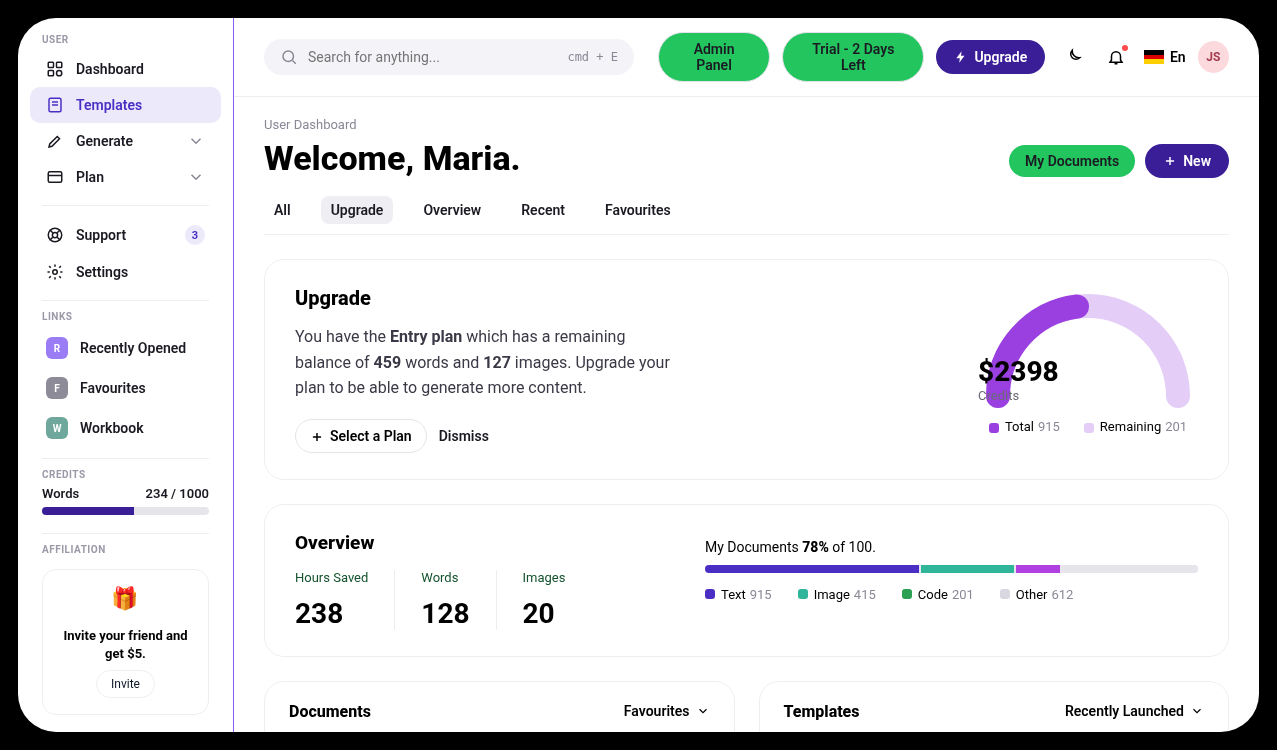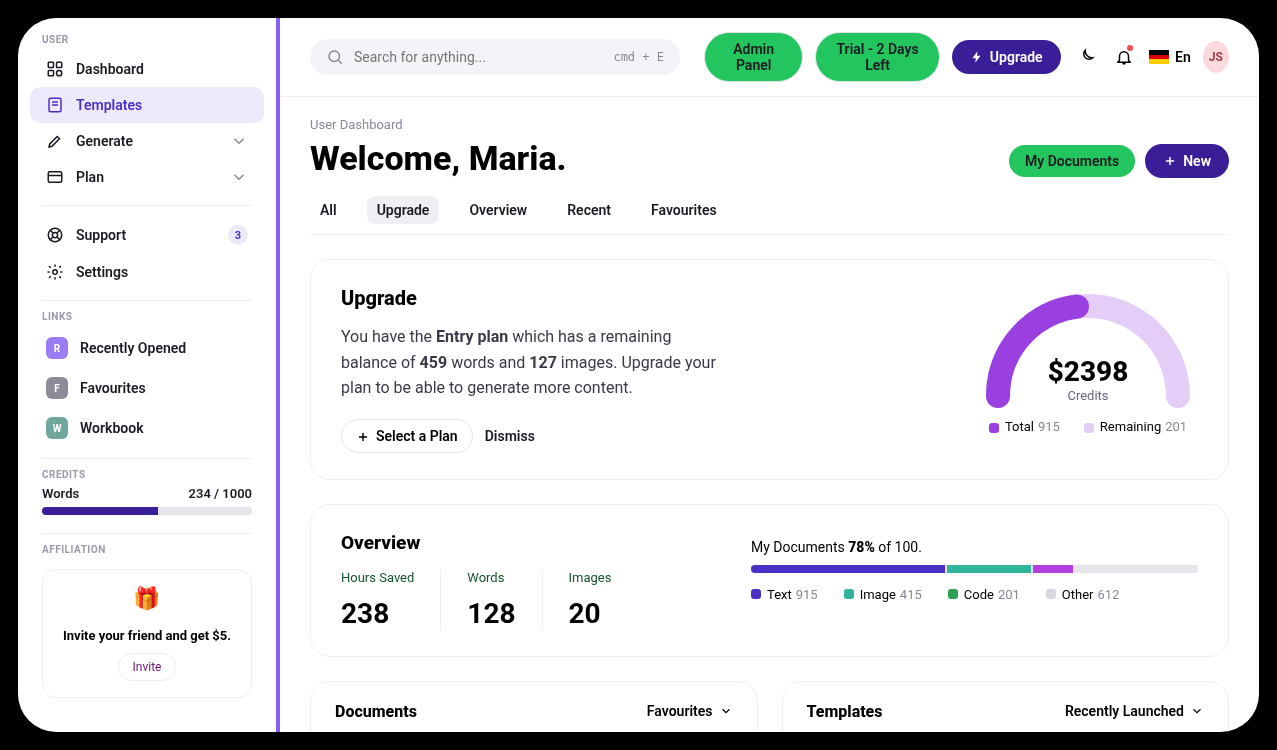--- a/index.html
+++ b/index.html
@@ -1,18 +1,18 @@
 <!DOCTYPE html>
 <html><head>
 <meta charset="utf-8">
 <style>
 *{box-sizing:border-box;margin:0;padding:0;font-family:-apple-system,BlinkMacSystemFont,"Segoe UI",Roboto,sans-serif}
 body{background:#000;padding:18px}
 .frame{background:#fff;border-radius:38px;width:1241px;height:714px;overflow:hidden;display:flex;margin:0 auto}
-.sidebar{width:262px;border-right:4px solid #8b5cf6;padding:16px 0;overflow-y:auto}
+.sidebar{width:216px;border-right:1px solid #8b5cf6;padding:16px 0;overflow-y:auto}
 .main{flex:1;display:flex;flex-direction:column;overflow:hidden}
 .topbar{display:flex;align-items:center;gap:12px;padding:14px 30px;border-bottom:1px solid #eeedf0}
 .search{flex:0 0 370px;display:flex;align-items:center;gap:10px;background:#f4f3f7;border-radius:999px;padding:9px 16px;color:#8a8896}
 .search input{border:none;background:transparent;outline:none;flex:1;font-size:14px;color:#333}
 .kbd{font-family:ui-monospace,Menlo,monospace;font-size:12px;color:#8a8896}
 .spacer{flex:1}
 .pill{border:1px solid #e5e3ea;border-radius:999px;padding:8px 16px;font-size:14px;font-weight:600;color:#1b1a22;background:#22c55e}
 .btn-primary{background:#3a1e97;color:#fff;border:none;border-radius:999px;padding:9px 18px;font-size:14px;font-weight:600;display:flex;align-items:center;gap:6px}
 .iconbtn{background:transparent;border:none;width:32px;height:32px;display:inline-flex;align-items:center;justify-content:center;position:relative}
 .dot{width:6px;height:6px;border-radius:50%;background:#ff4d4f;position:absolute;top:4px;right:4px}
@@ -27,37 +27,37 @@
 .nav-item .badge{margin-left:auto;background:#ece9fb;color:#4b2fc4;font-size:11px;font-weight:700;width:20px;height:20px;border-radius:10px;display:flex;align-items:center;justify-content:center}
 .divider{height:1px;background:#eeedf0;margin:10px 24px}
 .sq{width:22px;height:22px;border-radius:6px;display:flex;align-items:center;justify-content:center;font-size:10px;font-weight:700;color:#fff}
 .credits{padding:0 24px}
 .credits-row{display:flex;justify-content:space-between;font-size:13px;font-weight:600;color:#1b1a22;margin-bottom:6px}
 .bar{height:8px;background:#e7e5ec;border-radius:4px;overflow:hidden}
 .bar>div{height:100%;background:#3a1e97}
 .aff-card{margin:8px 24px 0;border:1px solid #eeedf0;border-radius:14px;padding:16px;text-align:center}
 .aff-card .gift{font-size:22px}
 .aff-card p{font-size:13px;font-weight:700;margin:16px 0 8px;line-height:1.35}
-.aff-card button{border:none;background:transparent;font-size:12px;color:#701a75;padding:6px 14px;border-radius:999px;border:1px solid #eeedf0}
+.aff-card button{border:none;background:transparent;font-size:12px;color:#0f172a;padding:6px 14px;border-radius:999px;border:1px solid #eeedf0}
 .head{display:flex;align-items:flex-end;justify-content:space-between;gap:12px}
 .bc{font-size:13px;color:#8a8896;margin-bottom:6px}
 .welcome{font-size:34px;font-weight:800}
 .head-actions{display:flex;gap:10px;align-items:center}
 .tab-row{display:flex;gap:20px;margin:18px 0 0;border-bottom:1px solid #eeedf0;padding-bottom:10px}
 .tab{font-size:14px;font-weight:600;color:#1b1a22;padding:6px 10px;border-radius:8px;cursor:pointer}
 .tab.active{background:#efeef3}
 .card{border:1px solid #eeedf0;border-radius:20px;padding:26px 30px;margin-top:24px}
 .upgrade-card{display:flex;gap:30px;align-items:flex-start}
 .upgrade-left{flex:1}
 .upgrade-left h3{font-size:20px;font-weight:800;margin-bottom:14px}
 .upgrade-left p{font-size:16px;color:#3b3946;line-height:1.6;max-width:380px}
 .upgrade-actions{display:flex;gap:12px;margin-top:18px}
 .btn-outline{border:1px solid #e5e3ea;background:#fff;border-radius:999px;padding:8px 14px;font-size:14px;font-weight:600;display:flex;align-items:flex-end;gap:6px}
 .btn-ghost{border:none;background:transparent;font-size:14px;font-weight:600;color:#1b1a22}
-.gauge-wrap{text-align:center}
+.gauge-wrap{text-align:left}
 .gauge{position:relative;width:220px;height:125px}
 .gauge svg{width:220px;height:125px}
 .gauge .val{font-size:28px;font-weight:800}
 .gauge .lab{font-size:13px;color:#6a6877}
 .gauge .center{position:absolute;left:0;right:0;bottom:8px}
 .legend{display:flex;gap:24px;justify-content:center;margin-top:8px;font-size:13px}
 .legend span.sw{width:10px;height:10px;border-radius:3px;display:inline-block;margin-right:6px;vertical-align:middle}
 .legend .num{color:#8a8896;margin-left:4px}
 .overview-card{display:flex;align-items:flex-start;gap:40px}
 .overview-left{flex:0 0 370px}

